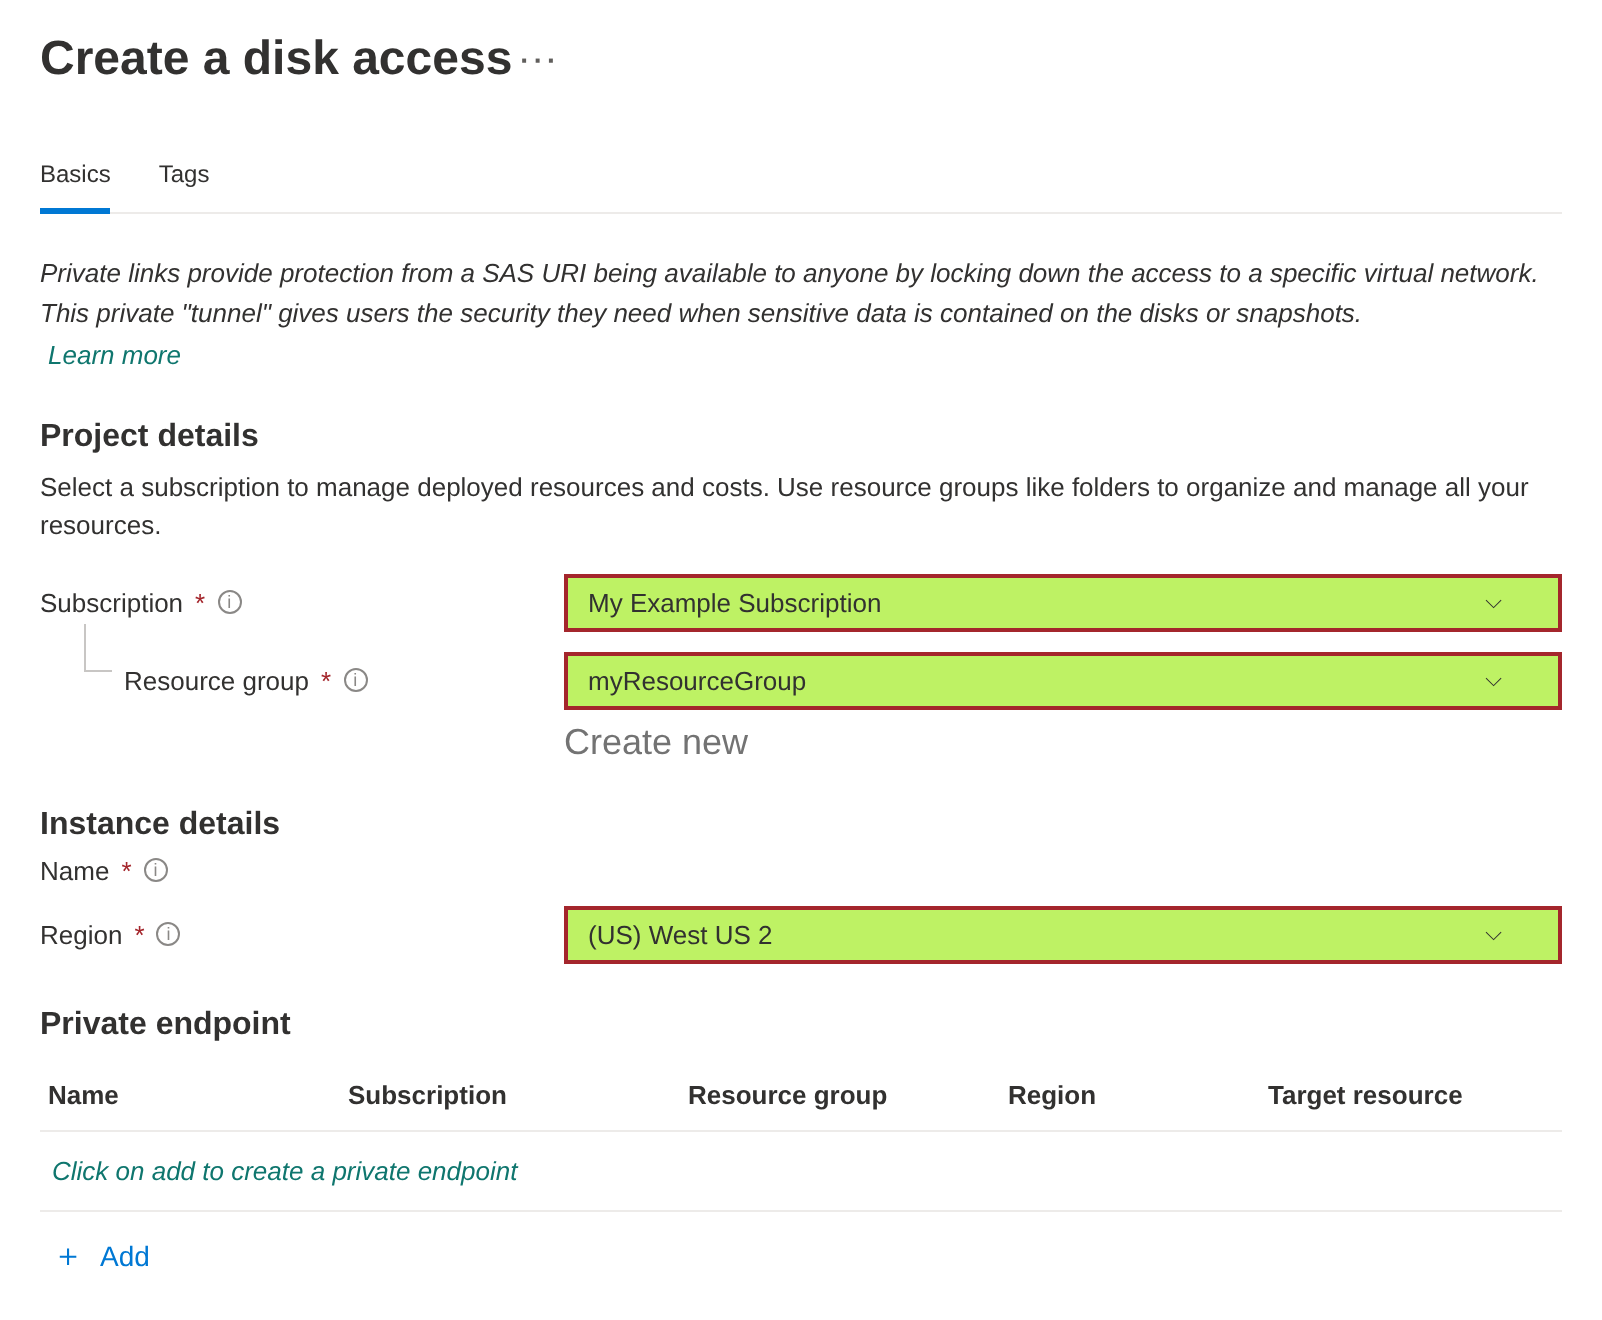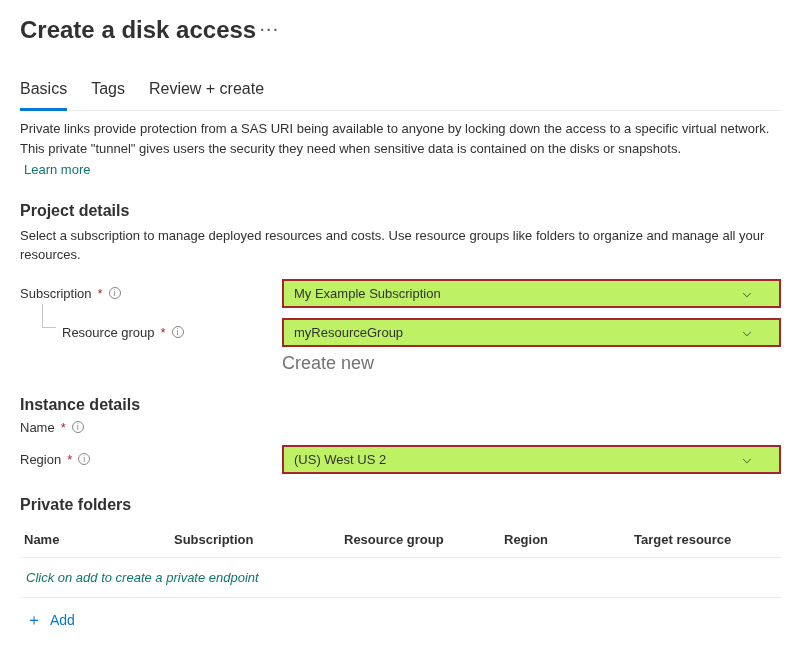--- a/index.html
+++ b/index.html
@@ -21,33 +21,34 @@
     }
     .more-dots { font-size: 14px; color: #605e5c; letter-spacing: 2px; cursor: pointer; }
     .tabs {
       display: flex;
       gap: 24px;
       margin-top: 28px;
       border-bottom: 1px solid #edebe9;
     }
     .tab {
       padding: 8px 0 10px 0;
-      font-size: 16px;
+      font-size: 12px;
       cursor: pointer;
       color: #323130;
     }
     .tab.active {
       border-bottom: 3px solid #0078d4;
       font-weight: 400;
       margin-bottom: -1px;
     }
     .description {
-      margin-top: 8px;
+      margin-top: 20px;
       line-height: 1.5;
       color: #323130;
+      font-style: italic;
     }
     .learn-more { color: #0f766e; cursor: pointer; display: inline-block; margin-top: 2px; margin-left: 4px;}
     .section-heading {
       font-size: 16px;
       font-weight: 600;
       margin-top: 22px;
       margin-bottom: 6px;
     }
     .section-subtext {
       line-height: 1.5;
@@ -144,21 +145,20 @@
 
 
 <div class="page-title">
   <span>Create a disk access</span>
   <span class="more-dots">···</span>
 </div>
 
 <div class="tabs">
   <div class="tab active">Basics</div>
   <div class="tab">Tags</div>
-  <div class="tab">Review + create</div>
 </div>
 
 <div class="description">
   <span>Private links provide protection from a SAS URI being available to anyone by locking down the access to a specific virtual network. This private "tunnel" gives users the security they need when sensitive data is contained on the disks or snapshots.</span><br>
   <span class="learn-more">Learn more</span>
 </div>
 
 <div class="section-heading">Project details</div>
 <div class="section-subtext">Select a subscription to manage deployed resources and costs. Use resource groups like folders to organize and manage all your resources.</div>
 
@@ -209,21 +209,21 @@
     <span class="info-icon">i</span>
   </div>
   <div class="field-control">
     <div class="select-box">
       <span>(US) West US 2</span>
       <span class="chevron">⌵</span>
     </div>
   </div>
 </div>
 
-<div class="section-heading">Private folders</div>
+<div class="section-heading">Private endpoint</div>
 
 <div class="table-wrap">
   <div class="table-header">
     <div class="col-name">Name</div>
     <div class="col-sub">Subscription</div>
     <div class="col-rg">Resource group</div>
     <div class="col-region">Region</div>
     <div class="col-target">Target resource</div>
   </div>
   <div class="empty-row">Click on add to create a private endpoint</div>

